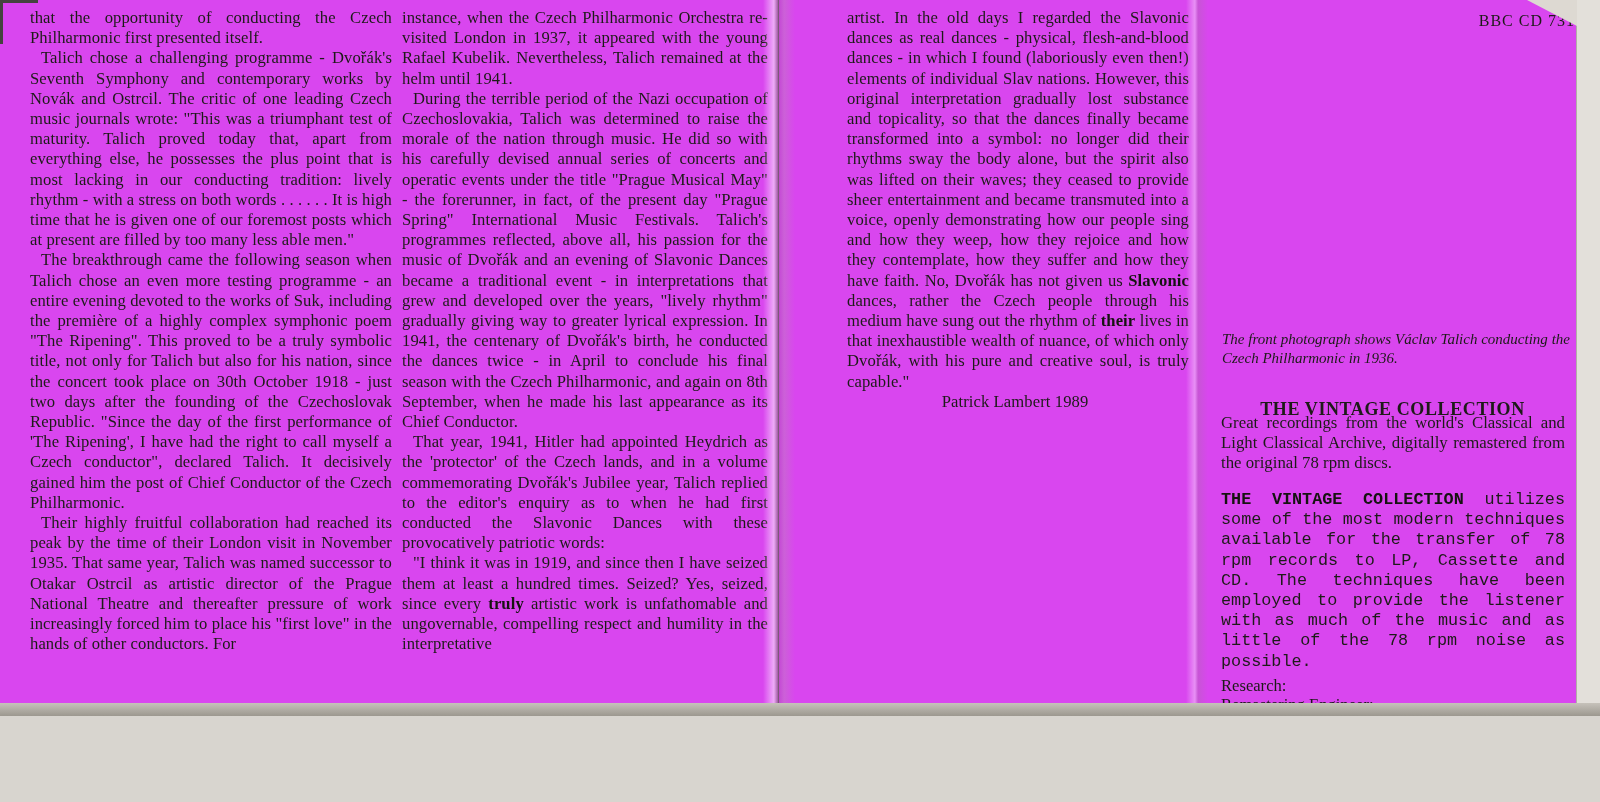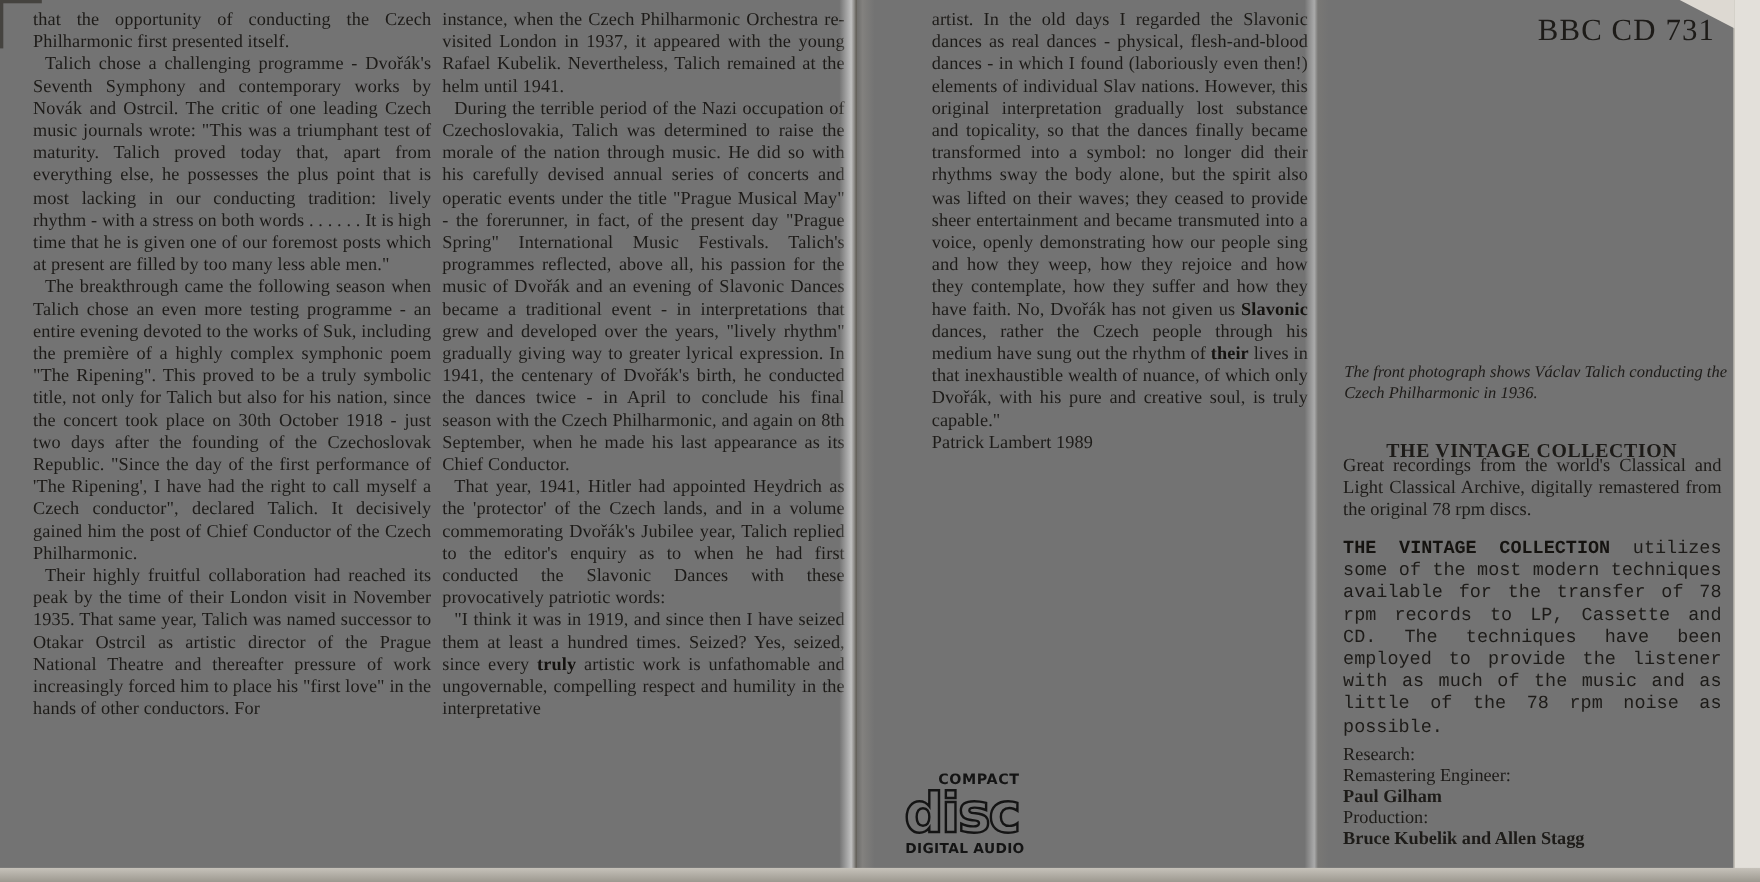--- a/index.html
+++ b/index.html
@@ -1,40 +1,40 @@
 <!DOCTYPE html>
 <html><head>
 <meta charset="utf-8">
 <style>
   html,body{margin:0;padding:0;background:#d8d5cf;}
   .scan{
-    position:relative;width:1600px;height:802px;overflow:hidden;
-    background:#737373;
+    position:relative;width:1600px;height:716px;overflow:hidden;
+    background:#d946ef;
     font-family:"Liberation Serif","DejaVu Serif",serif;
     color:#1d1b18;
   }
   
   .col{
     position:absolute;top:8px;
     font-size:16.6px;line-height:20.2px;
     text-align:justify;
     letter-spacing:0.1px;
   }
   .col p{margin:0;}
   .col p.indent{text-indent:11px;}
   .col1{left:30px;width:362px;}
   .col2{left:402px;width:366px;}
   .col3{left:847px;width:342px;}
-  .byline{text-align:left;padding-right:6px;}
+  .byline{text-align:center;padding-right:6px;}
   b{font-weight:bold;color:#151310;}
 
   
   .catalog{
-    position:absolute;top:12px;right:41px;
-    font-size:28px;letter-spacing:1px;
+    position:absolute;top:12px;right:25px;
+    font-size:16px;letter-spacing:1px;
   }
   .caption{
     position:absolute;left:1222px;top:330px;width:348px;
     font-style:italic;font-size:15px;line-height:19px;text-align:justify;
   }
   .vc-heading{
     position:absolute;left:1220px;top:399px;width:345px;
     font-weight:bold;font-size:18px;letter-spacing:0.6px;text-align:center;
   }
   .vc-para{

